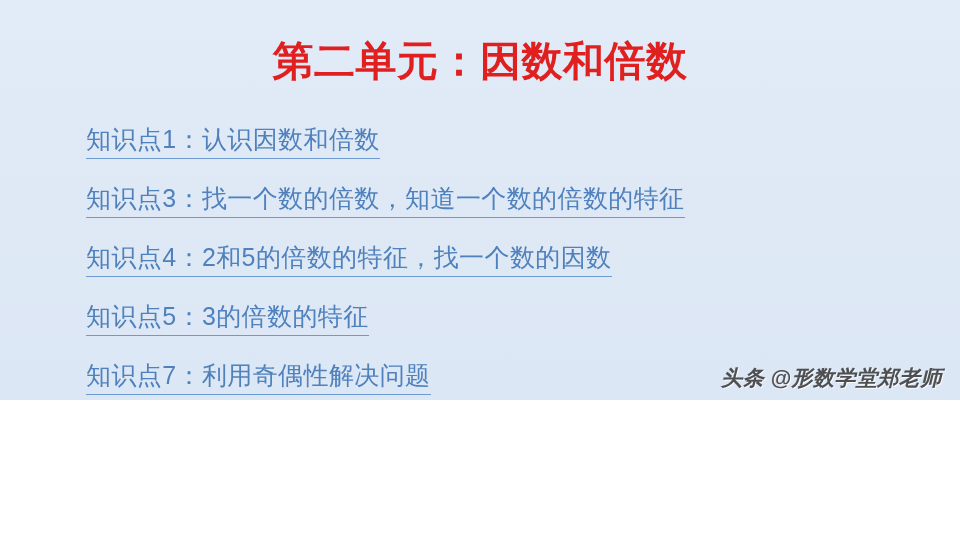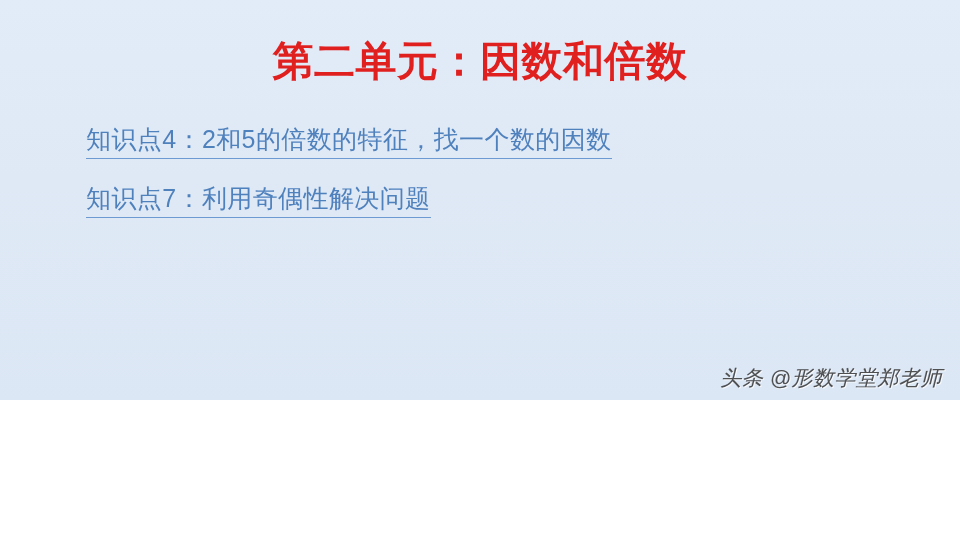--- a/index.html
+++ b/index.html
@@ -67,47 +67,56 @@
   .kp-item:last-child {
     margin-bottom: 0;
   }
 
   
   .watermark {
     position: absolute;
     right: 18px;
     bottom: 8px;
     font-size: 21px;
-    font-weight: normal;
+    font-weight: bold;
     font-style: italic;
     color: #3b3b3b;
     letter-spacing: 0.5px;
     white-space: nowrap;
     opacity: 0.88;
     text-shadow: 1px 1px 0 rgba(255,255,255,0.85), -0.5px -0.5px 0 rgba(120,130,145,0.35);
   }
 </style>
 </head>
 <body>
 
 <div class="slide">
 
   <div class="title-wrap">
     <span class="slide-title">第二单元：因数和倍数</span>
   </div>
 
   <div class="kp-list">
 
+    <a class="kp-item" href="#">
+      <span class="kp-text">知识点1：认识因数和倍数</span>
+    </a>
 
 
+    <a class="kp-item" href="#">
+      <span class="kp-text">知识点3：找一个数的倍数，知道一个数的倍数的特征</span>
+    </a>
 
     <a class="kp-item" href="#">
       <span class="kp-text">知识点4：2和5的倍数的特征，找一个数的因数</span>
     </a>
 
+    <a class="kp-item" href="#">
+      <span class="kp-text">知识点5：3的倍数的特征</span>
+    </a>
 
 
     <a class="kp-item" href="#">
       <span class="kp-text">知识点7：利用奇偶性解决问题</span>
     </a>
 
   </div>
 
   <div class="watermark">头条 @形数学堂郑老师</div>
 

